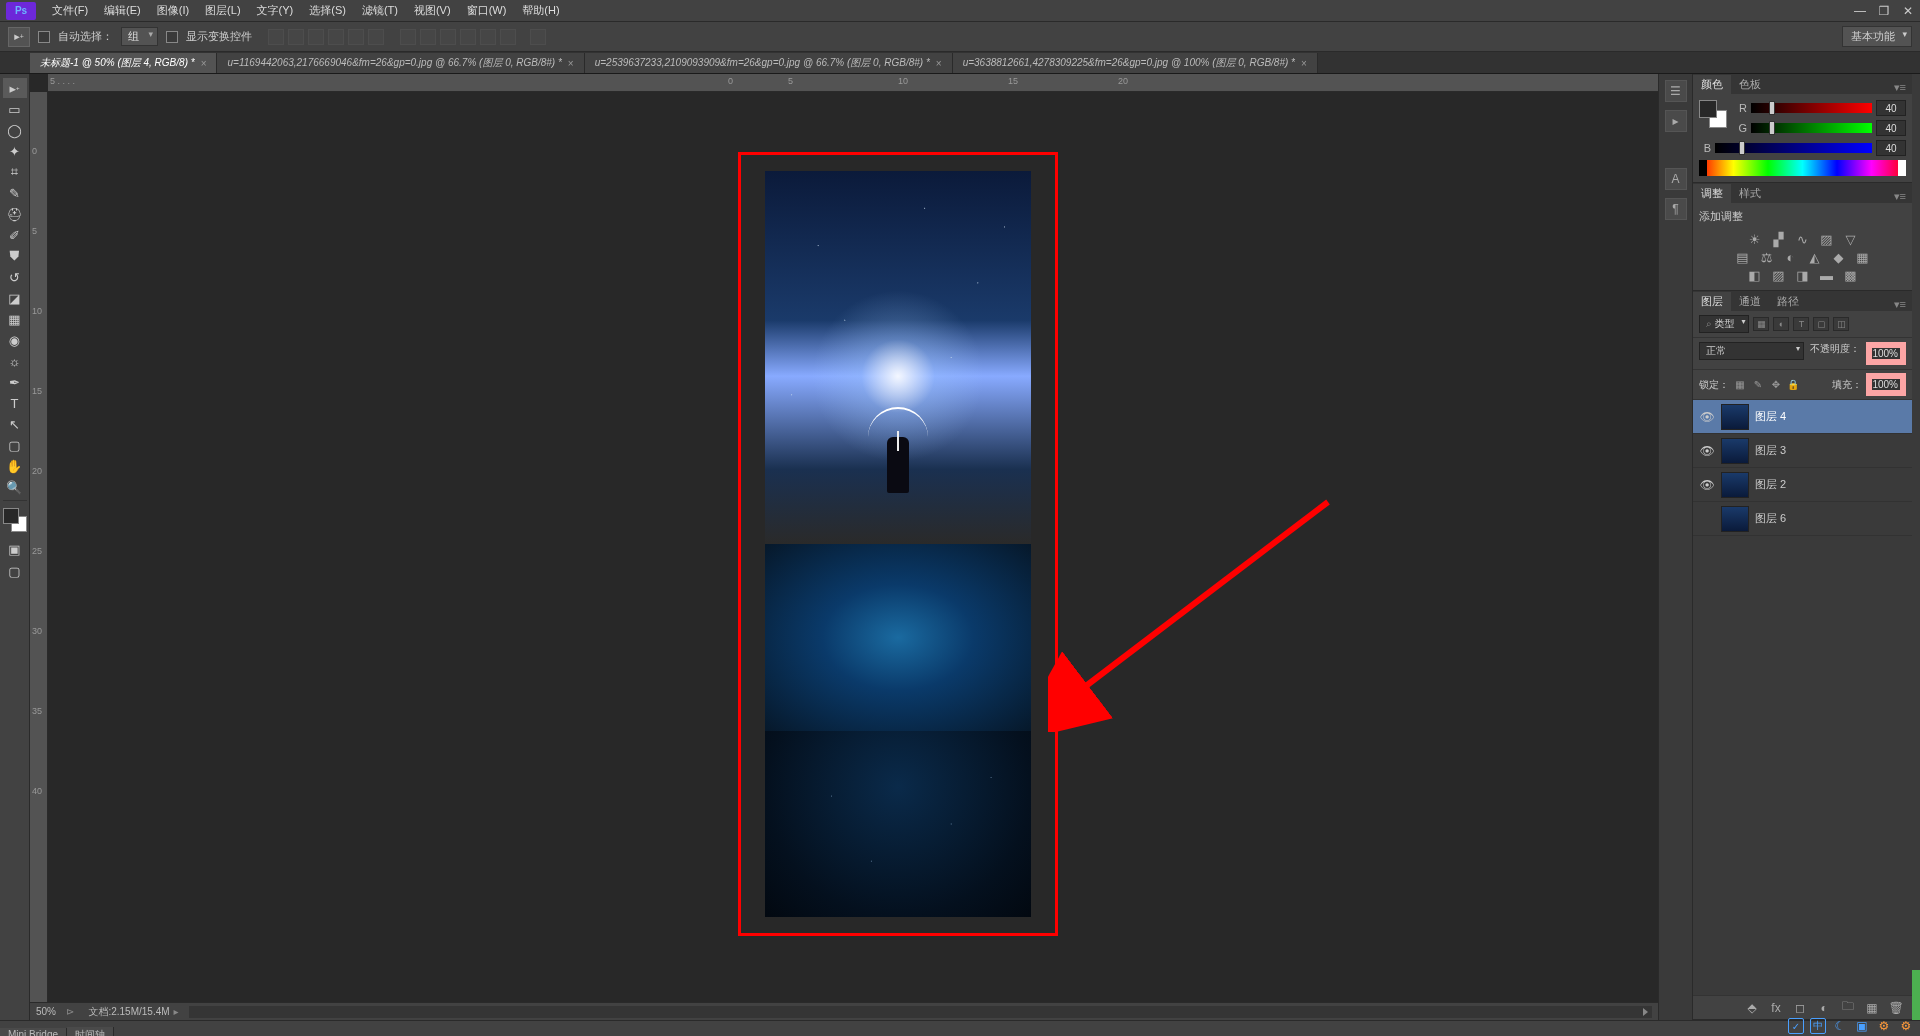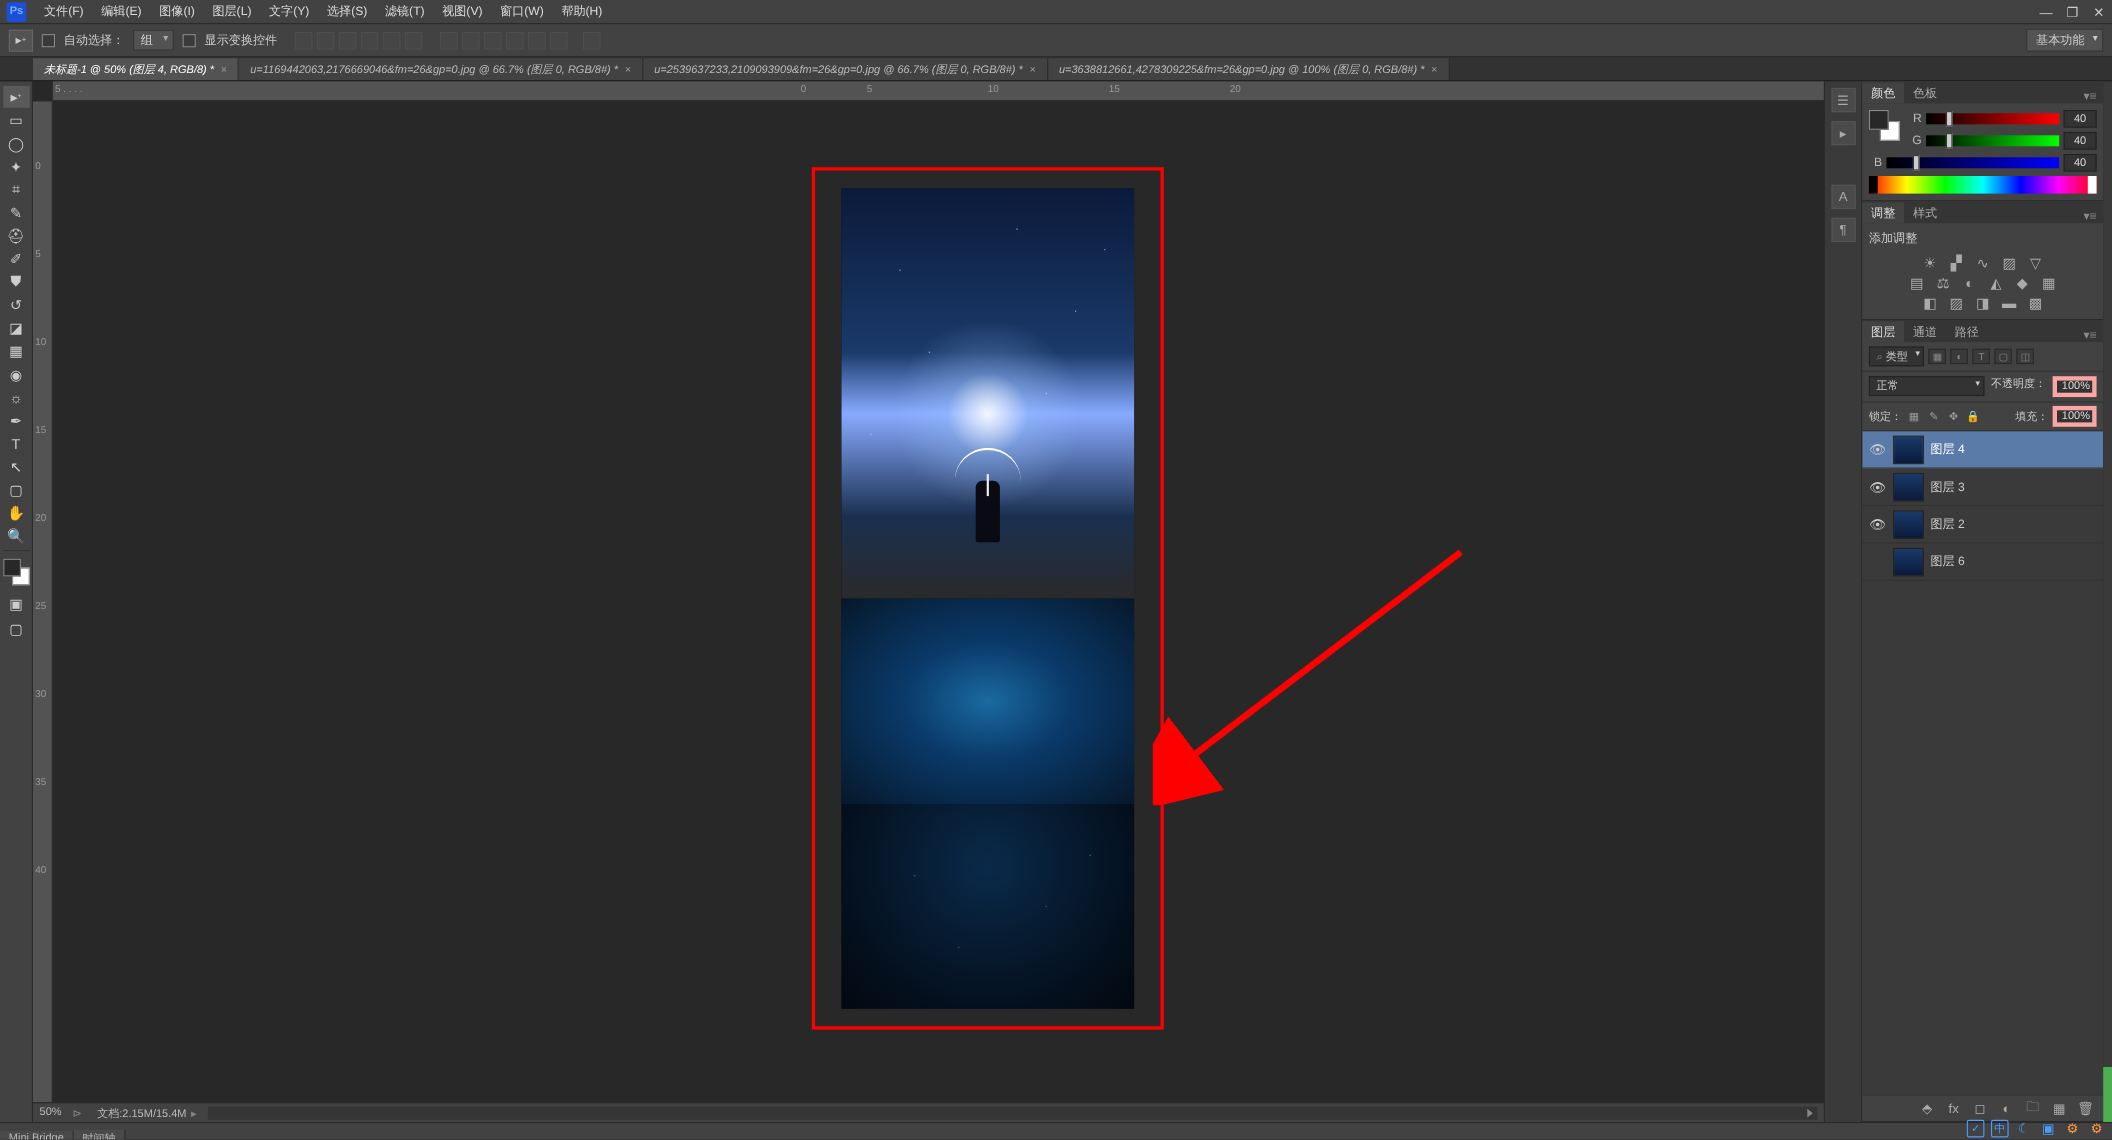--- a/index.html
+++ b/index.html
@@ -1,20 +1,20 @@
 <!DOCTYPE html>
 <html><head>
 <meta charset="utf-8">
 <style>
 * { margin: 0; padding: 0; box-sizing: border-box; font-family: "Microsoft YaHei", Arial, sans-serif; }
 body { background: #282828; color: #ccc; font-size: 11px; overflow: hidden; width: 1920px; height: 1036px; user-select: none; }
 
 
 .menubar { height: 22px; background: #424242; display: flex; align-items: center; padding-left: 6px; border-bottom: 1px solid #2a2a2a; }
-.ps-logo { width: 18px; height: 18px; background: #1d4ed8; color: #6bb5ff; font-weight: bold; font-size: 10px; display: flex; align-items: center; justify-content: center; border-radius: 2px; margin-right: 8px; }
+.ps-logo { width: 30px; height: 18px; background: #6d28d9; color: #6bb5ff; font-weight: bold; font-size: 10px; display: flex; align-items: center; justify-content: center; border-radius: 2px; margin-right: 8px; }
 .menubar-item { padding: 0 8px; color: #ddd; cursor: pointer; }
 .window-controls { margin-left: auto; display: flex; }
 .win-ctrl { width: 24px; height: 18px; display: flex; align-items: center; justify-content: center; color: #ccc; font-size: 12px; cursor: pointer; }
 
 
 .optionsbar { height: 30px; background: #424242; display: flex; align-items: center; padding: 0 8px; border-bottom: 1px solid #2a2a2a; gap: 8px; }
 .tool-indicator { width: 22px; height: 20px; background: #535353; display: flex; align-items: center; justify-content: center; border: 1px solid #666; }
 .checkbox { width: 12px; height: 12px; border: 1px solid #888; background: #3a3a3a; display: inline-block; }
 .opt-label { color: #ccc; font-size: 11px; }
 .dropdown { background: #535353; border: 1px solid #333; padding: 1px 18px 1px 6px; color: #ddd; position: relative; }
@@ -113,21 +113,21 @@
 
 .layers-panel { flex: 1; min-height: 200px; display:flex; flex-direction:column; }
 .layers-tabs { display:flex; background:#353535; height:20px; align-items:flex-end; }
 .layers-options { display: flex; align-items: center; gap: 4px; padding: 4px 6px; border-bottom: 1px solid #333; }
 .filter-dd { background: #333; border: 1px solid #222; padding: 1px 14px 1px 6px; font-size: 10px; position: relative; }
 .filter-dd::after { content: "▾"; position: absolute; right: 3px; font-size: 8px; }
 .filter-icon { width: 16px; height: 14px; background: #3a3a3a; border: 1px solid #2a2a2a; display:flex; align-items:center; justify-content:center; font-size:9px; color:#888; }
 .blend-row { display: flex; align-items: flex-start; padding: 4px 6px; gap: 6px; border-bottom: 1px solid #333; font-size: 10px; }
 .blend-dd { background: #333; border: 1px solid #222; padding: 1px 12px 1px 6px; position: relative; flex:1; }
 .blend-dd::after { content: "▾"; position: absolute; right: 3px; font-size: 8px; }
-.pct-input { width: 40px; background: #333; border: 4px solid #fca5a5; color: #ddd; text-align: right; padding-right: 2px; position:relative; }
+.pct-input { width: 40px; background: #333; border: 6px solid #fca5a5; color: #ddd; text-align: right; padding-right: 2px; position:relative; }
 .lock-row { display: flex; align-items: center; padding: 3px 6px; gap: 4px; border-bottom: 1px solid #333; font-size: 10px; }
 .lock-icon { width: 14px; height: 14px; display:flex; align-items:center; justify-content:center; color:#999; font-size:10px; }
 .layer-list { flex: 1; background: #3a3a3a; overflow-y: auto; }
 .layer-item { display: flex; align-items: center; height: 34px; border-bottom: 1px solid #323232; padding: 0 6px; gap: 6px; cursor: pointer; }
 .layer-item.selected { background: #5a7aa8; color: #fff; }
 .vis-eye { width: 16px; font-size: 12px; color: #ccc; text-align: center; }
 .layer-thumb { width: 28px; height: 26px; background: #ddd; border: 1px solid #222; background: linear-gradient(180deg,#1a3a6a,#0a1a3a); }
 .layer-name { font-size: 11px; }
 .layers-footer { height: 24px; background: #424242; display: flex; align-items: center; justify-content: flex-end; gap: 8px; padding: 0 8px; border-top: 1px solid #333; }
 .lf-icon { width: 16px; height: 16px; color: #aaa; font-size: 12px; display:flex; align-items:center; justify-content:center; cursor:pointer; }

